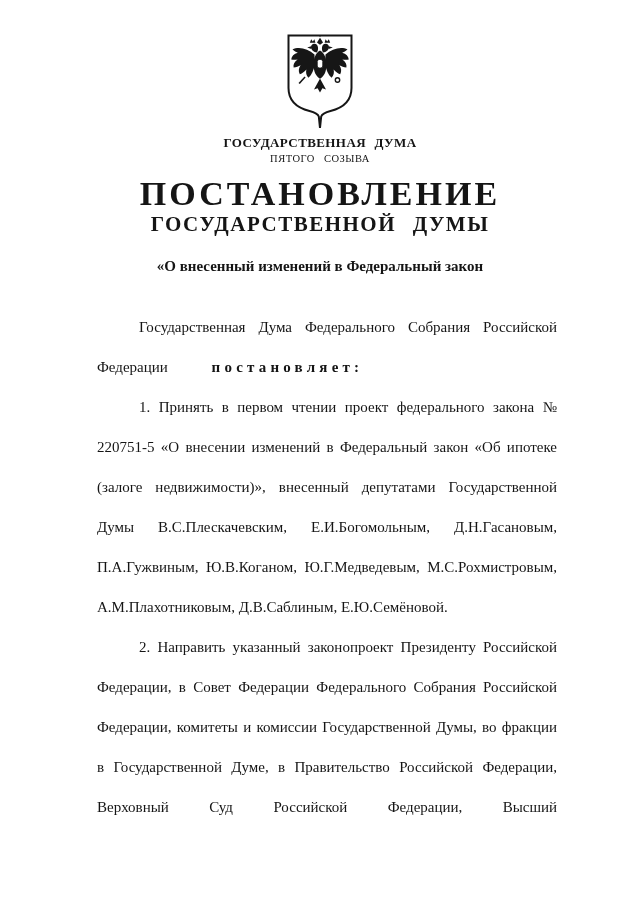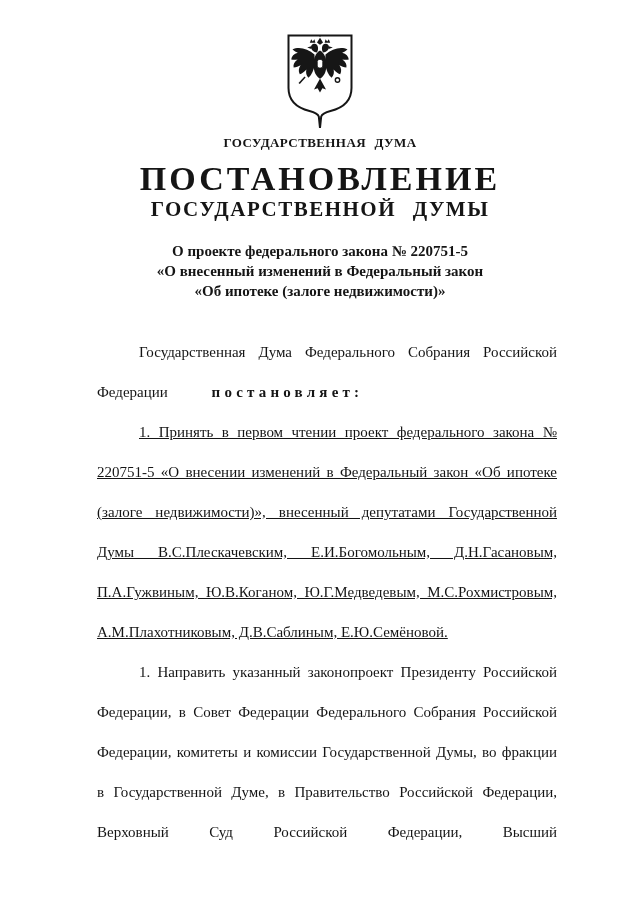--- a/index.html
+++ b/index.html
@@ -52,21 +52,21 @@
     line-height: 20px;
     margin-top: 19px;
   }
   .body-text {
     margin: 31px 48px 0 62px;
     font-size: 15px;
     line-height: 40px;
     text-align: justify;
   }
   .body-text p { margin: 0; text-indent: 42px; }
-  .para-1 { margin-top: 22px; text-decoration: underline; }
+  .para-1 { margin-top: 22px; }
   .para-2 { text-align-last: justify; }
   .spaced-verb { font-weight: bold; letter-spacing: 0.28em; margin-left: 40px; }
 </style>
 </head>
 <body>
 
 <div class="page">
 
   <div class="emblem-wrap">
     <svg width="72" height="98" viewBox="0 0 72 98" aria-hidden="true">
@@ -86,30 +86,29 @@
         <path d="M36,45.5 L30,56.5 L33.6,55.2 L36,59.5 L38.4,55.2 L42,56.5 Z"></path>
         <path d="M20.5,43.5 L14.5,50 L15.8,51 L21.6,44.6 Z"></path>
         <circle cx="53.5" cy="47" r="2.2" fill="none" stroke="#161616" stroke-width="1.4"></circle>
       </g>
       <rect x="33.2" y="26.5" width="5.6" height="8.5" rx="2" fill="#ffffff" stroke="#161616" stroke-width="0.9"></rect>
     </svg>
   </div>
 
   <div class="letterhead">
     <div class="lh-line1">ГОСУДАРСТВЕННАЯ ДУМА</div>
+    <div class="lh-line3">ПЯТОГО СОЗЫВА</div>
   </div>
 
   <div class="doc-title-main">ПОСТАНОВЛЕНИЕ</div>
   <div class="doc-title-sub">ГОСУДАРСТВЕННОЙ ДУМЫ</div>
 
   <div class="subject">
-    <div>О проекте федерального закона № 220751-5</div>
     <div>«О внесенный изменений в Федеральный закон</div>
-    <div>«Об ипотеке (залоге недвижимости)»</div>
   </div>
 
   <div class="body-text">
     <p><span>Государственная Дума Федерального Собрания Российской Федерации </span><span class="spaced-verb">постановляет:</span></p>
     <p class="para-1">1. Принять в первом чтении проект федерального закона  № 220751-5 «О внесении изменений в Федеральный закон «Об ипотеке (залоге недвижимости)», внесенный депутатами Государственной Думы В.С.Плескачевским, Е.И.Богомольным, Д.Н.Гасановым, П.А.Гужвиным, Ю.В.Коганом, Ю.Г.Медведевым, М.С.Рохмистровым, А.М.Плахотниковым, Д.В.Саблиным, Е.Ю.Семёновой.</p>
-    <p class="para-2">1. Направить указанный законопроект Президенту Российской Федерации, в Совет Федерации Федерального Собрания Российской Федерации, комитеты и комиссии Государственной Думы, во фракции в Государственной Думе, в Правительство Российской Федерации, Верховный Суд Российской Федерации, Высший</p>
+    <p class="para-2">2. Направить указанный законопроект Президенту Российской Федерации, в Совет Федерации Федерального Собрания Российской Федерации, комитеты и комиссии Государственной Думы, во фракции в Государственной Думе, в Правительство Российской Федерации, Верховный Суд Российской Федерации, Высший</p>
   </div>
 
 </div>
 
 </body></html>

